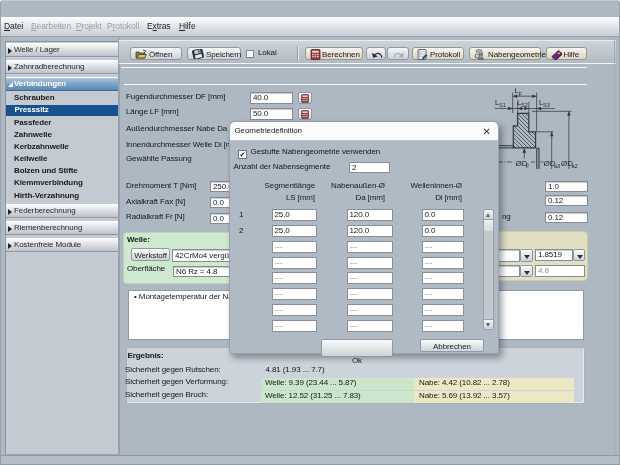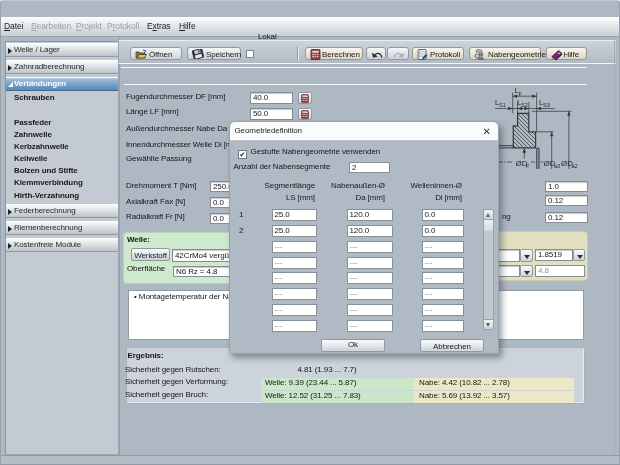--- a/index.html
+++ b/index.html
@@ -87,20 +87,21 @@
     </div>
   <div class="nhead" id="vhead" style="left:5px;top:76px;">
       <span class="tri"></span>
       <span class="t">Verbindungen</span>
     </div>
   <div class="nhead" style="left:5px;top:59px;">
       <span class="tri"></span>
       <span class="t">Zahnradberechnung</span>
     </div>
   <div class="ni" style="top:91.5px;">Schrauben</div>
+  <div class="ni" id="seli" style="top:103.5px;left:5px;height:11px;padding-top:0.5px;padding-left:8.5px;">Presssitz</div>
   <div class="ni" style="top:116.5px;">Passfeder</div>
   <div class="ni" style="top:128.5px;">Zahnwelle</div>
   <div class="ni" style="top:140.5px;">Kerbzahnwelle</div>
   <div class="ni" style="top:152.5px;">Keilwelle</div>
   <div class="ni" style="top:164.5px;">Bolzen und Stifte</div>
   <div class="ni" style="top:177px;">Klemmverbindung</div>
   <div class="ni" style="top:189.5px;">Hirth-Verzahnung</div>
   <div class="nhead" style="left:5px;top:203px;">
       <span class="tri"></span>
       <span class="t">Federberechnung</span>
@@ -129,21 +130,21 @@
 <g transform="rotate(-14 6 5)">
           <rect x="1" y="0.5" width="10" height="9" rx="1" fill="#30353c" stroke="#15181c" stroke-width="0.6"></rect>
 <rect x="3" y="1" width="6" height="3.4" fill="#c9d2da"></rect>
           <rect x="6.6" y="1.4" width="1.6" height="2.6" fill="#3a60b0"></rect>
 <rect x="2.6" y="5.6" width="6.8" height="3.4" fill="#e8e8e8"></rect>
         </g>
       </svg>
       <span class="lab" style="left:18px;">Speichern</span>
     </div>
   <div class="abs" style="left:245px;top:49px;width:8px;height:8px;background:#fff;border:1px solid #7d868f;"></div>
-  <div class="lbl" style="left:257px;top:31px;font-size:8px;">Lokal</div>
+  <div class="lbl" style="left:257px;top:47px;font-size:8px;">Lokal</div>
   <div class="vsep" style="left:296px;"></div>
     <div class="tbtn cool" style="left:364.7px;width:20px;">
       <svg class="abs" style="left:3px;top:1.5px;" width="14" height="10" viewBox="0 0 14 10">
 <path d="M3.5,6.5 C4.5,3.2 8.5,2.6 10.6,4.6 C11.6,5.6 11.8,6.8 11.5,7.8" fill="none" stroke="#2a2e33" stroke-width="1.3"></path>
 <path d="M1.8,2.8 L3.2,7.8 L7.8,6.4 Z" fill="#2a2e33"></path>
       </svg>
     </div>
 <div class="tbtn cool" style="left:386.3px;width:21.5px;">
       <svg class="abs" style="left:4px;top:1.5px;" width="14" height="10" viewBox="0 0 14 10">
 <path d="M10.5,6.5 C9.5,3.2 5.5,2.6 3.4,4.6 C2.4,5.6 2.2,6.8 2.5,7.8" fill="none" stroke="#a7afb7" stroke-width="1.3"></path>
@@ -326,21 +327,21 @@
       <div class="abs" style="left:3px;top:5px;width:0;height:0;border-left:3.5px solid transparent;border-right:3.5px solid transparent;border-top:4.5px solid #2c3034;"></div>
     </div>
   <div class="inp" style="left:534px;top:264px;width:50px;height:12px;color:#8b9095;box-shadow:none;">4.8</div>
 
   <div id="textarea1" class="abs"></div>
   <div class="lbl" style="left:133px;top:291px;font-size:8px;">• Montagetemperatur der Nab</div>
 
   <div id="ergpanel" class="abs"></div>
   <div class="lbl" style="left:126.5px;top:349.5px;font-weight:bold;">Ergebnis:</div>
   <div class="lbl" style="left:124px;top:363.5px;">Sicherheit gegen Rutschen:</div>
-  <div class="lbl" style="left:264.5px;top:363.5px;margin-left:32px;">4.81 (1.93 ... 7.7)</div>
+  <div class="lbl" style="left:264.5px;top:363.5px;">4.81 (1.93 ... 7.7)</div>
   <div class="gcell" style="left:260px;top:377px;width:153px;height:12px;"></div>
   <div class="ycell" style="left:413px;top:377px;width:160px;height:12px;"></div>
   <div class="lbl" style="left:124px;top:376px;">Sicherheit gegen Verformung:</div>
   <div class="lbl" style="left:264px;top:376.5px;">Welle: 9.39 (23.44 ... 5.87)</div>
   <div class="lbl" style="left:418px;top:376.5px;">Nabe: 4.42 (10.82 ... 2.78)</div>
   <div class="gcell" style="left:260px;top:390px;width:153px;height:12px;"></div>
   <div class="ycell" style="left:413px;top:390px;width:160px;height:12px;"></div>
   <div class="lbl" style="left:124px;top:389px;">Sicherheit gegen Bruch:</div>
   <div class="lbl" style="left:264px;top:389.5px;">Welle: 12.52 (31.25 ... 7.83)</div>
   <div class="lbl" style="left:418px;top:389.5px;">Nabe: 5.69 (13.92 ... 3.57)</div>
@@ -392,16 +393,16 @@
     <div class="dinp dash" style="left:191.5px;top:198.1px;width:42px;height:12px;">---</div>
     <div class="abs" style="left:252.5px;top:86.8px;width:11px;height:121px;background:#c2c8cd;border:1px solid #98a1a9;border-radius:2px;">
 <div class="abs" style="left:0;top:0;width:9px;height:10px;background:linear-gradient(#f2f4f5,#cdd3d8);border-bottom:1px solid #9aa3ab;border-radius:2px 2px 0 0;">
           <div class="abs" style="left:2px;top:3px;width:0;height:0;border-left:2.5px solid transparent;border-right:2.5px solid transparent;border-bottom:4px solid #5d656d;"></div>
         </div>
 <div class="abs" style="left:0;top:10px;width:9px;height:11px;background:linear-gradient(#eef1f3,#d4d9dd);"></div>
 <div class="abs" style="left:0;top:109px;width:9px;height:10px;background:linear-gradient(#f2f4f5,#cdd3d8);border-top:1px solid #9aa3ab;border-radius:0 0 2px 2px;">
           <div class="abs" style="left:2px;top:3px;width:0;height:0;border-left:2.5px solid transparent;border-right:2.5px solid transparent;border-top:4px solid #5d656d;"></div>
         </div>
 </div>
-    <div class="gbtn" style="left:91px;top:217px;width:64px;height:13px;padding-top:0;">Ok</div>
+    <div class="gbtn" style="left:91px;top:217px;width:72px;height:13px;padding-top:16px;">Ok</div>
     <div class="gbtn" style="left:190px;top:217px;width:64px;height:13px;padding-top:2px;">Abbrechen</div>
   </div>
 </div>
 
 </body></html>

